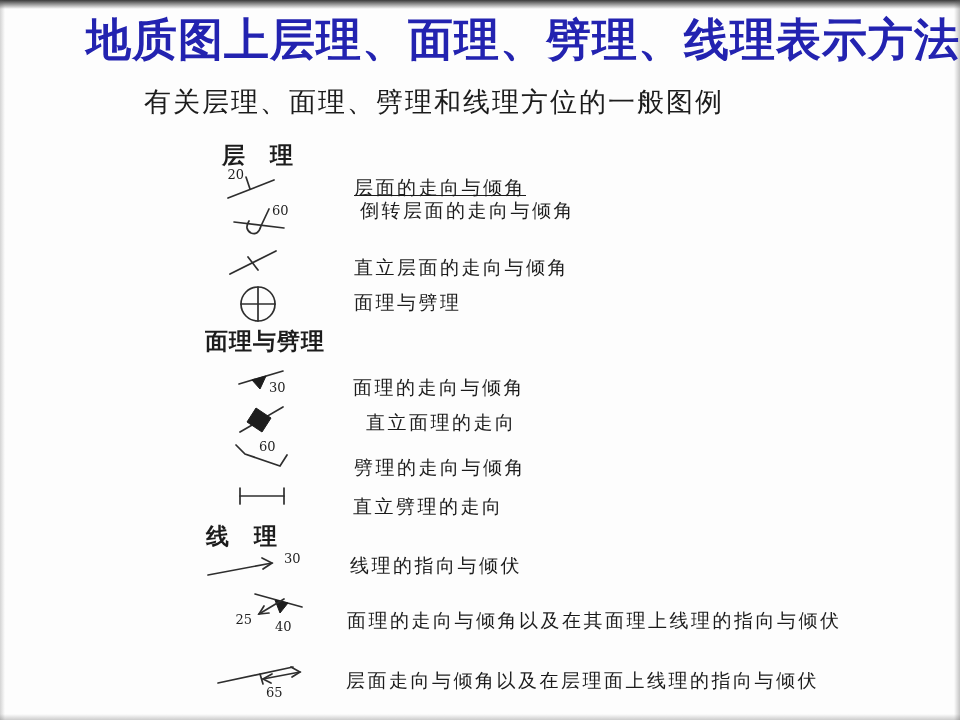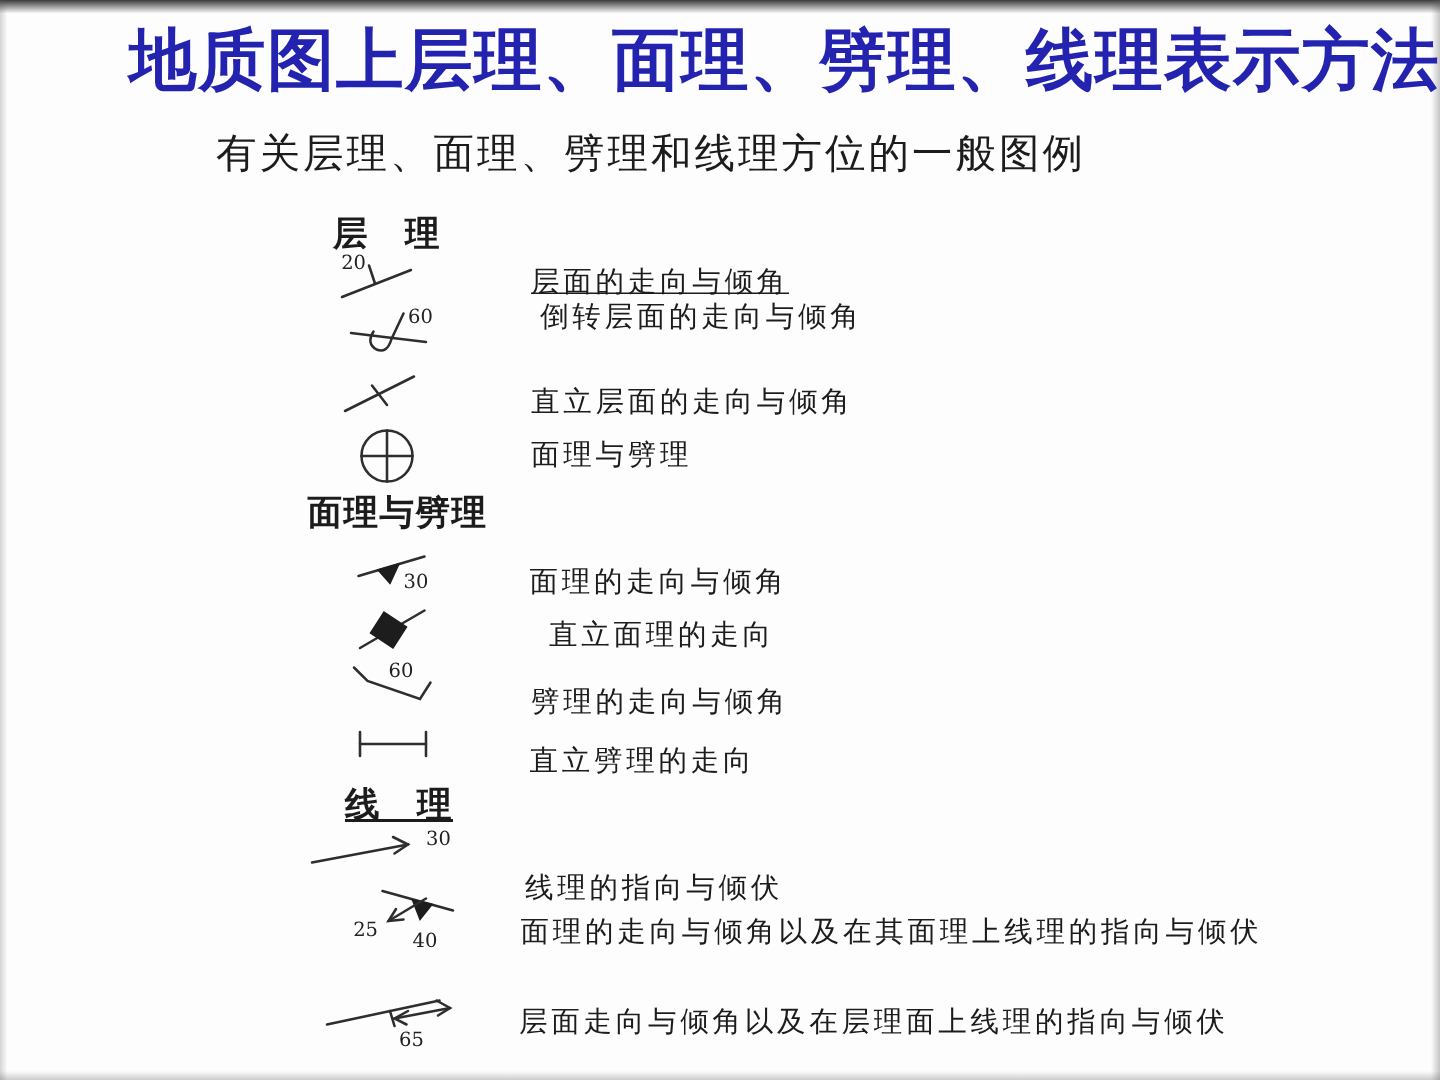--- a/index.html
+++ b/index.html
@@ -82,28 +82,28 @@
 </svg>
 <div class="caption" style="left:354px;top:455px;">劈理的走向与倾角</div>
 
 <svg class="sym" style="left:236px;top:484px;" width="70" height="32" viewBox="0 0 70 32">
   <line x1="4" y1="12" x2="48" y2="12"></line>
   <line x1="4" y1="4" x2="4" y2="20"></line>
   <line x1="48" y1="4" x2="48" y2="20"></line>
 </svg>
 <div class="caption" style="left:353px;top:494px;">直立劈理的走向</div>
 
-<div class="section-header" style="left:230px;top:521px;text-decoration:underline;">线　理</div>
+<div class="section-header" style="left:206px;top:521px;">线　理</div>
 
 <svg class="sym" style="left:205px;top:548px;" width="110" height="40" viewBox="0 0 110 40">
   <line x1="3" y1="27" x2="67" y2="15"></line>
   <polyline points="57,10 67,15 58,21"></polyline>
   <text x="79" y="15">30</text>
 </svg>
-<div class="caption" style="left:350px;top:579px;">线理的指向与倾伏</div>
+<div class="caption" style="left:350px;top:553px;">线理的指向与倾伏</div>
 
 <svg class="sym" style="left:230px;top:588px;" width="110" height="50" viewBox="0 0 110 50">
   <line x1="25" y1="6" x2="72" y2="19"></line>
   <polygon points="45,12 58,15 50,25"></polygon>
   <line x1="54" y1="11" x2="29" y2="26"></line>
   <polyline points="39,25 29,26 34,18"></polyline>
   <text x="22" y="36" text-anchor="end">25</text>
   <text x="45" y="43">40</text>
 </svg>
 <div class="caption" style="left:347px;top:608px;text-align:right;">面理的走向与倾角以及在其面理上线理的指向与倾伏</div>

